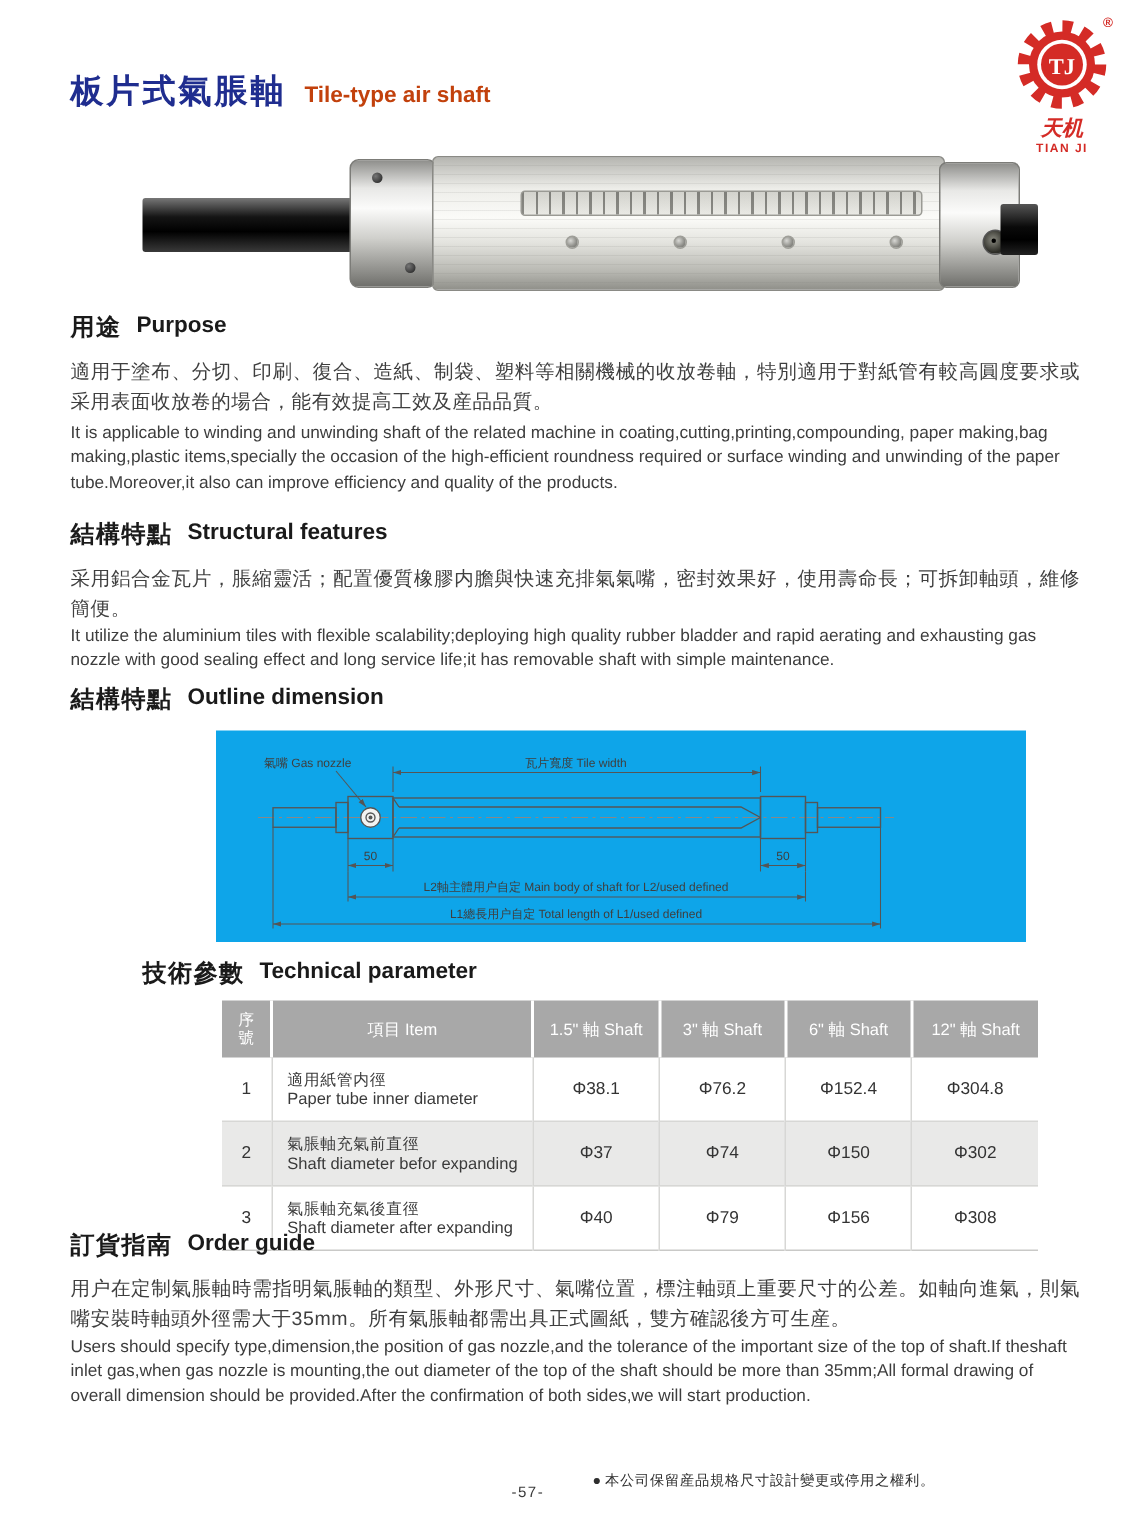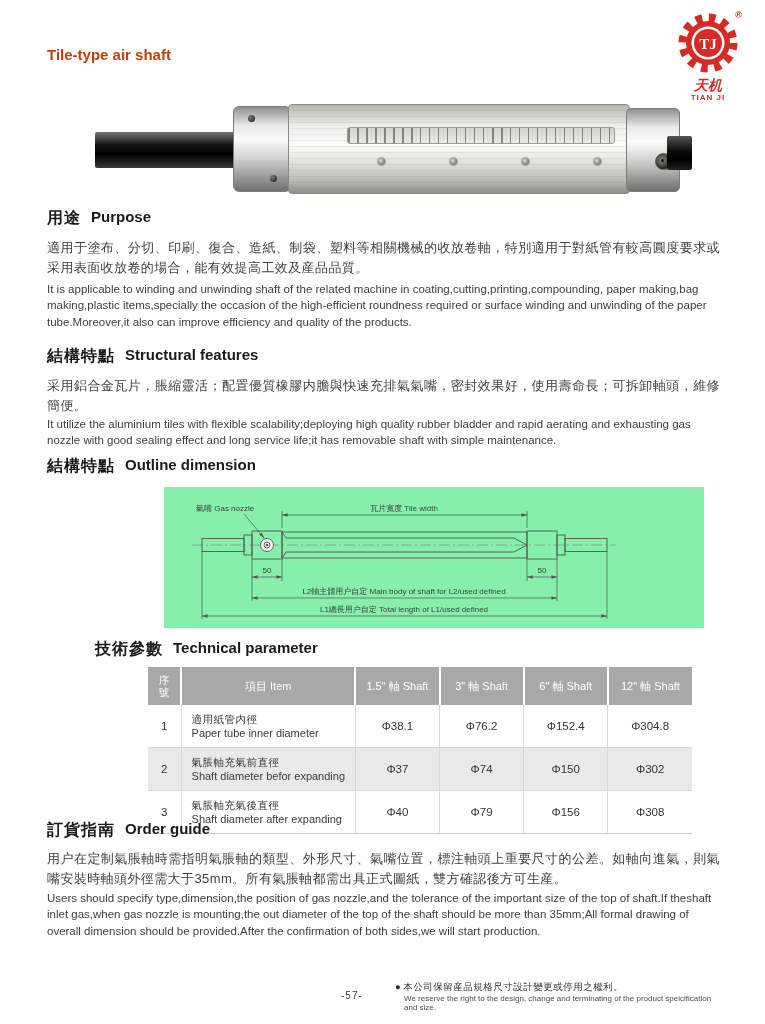--- a/index.html
+++ b/index.html
@@ -55,21 +55,21 @@
 
   
   .sec-head{display:flex;align-items:flex-start;gap:10px;color:#1a1a1a;}
   .sec-head .cn{font-size:16px;font-weight:bold;letter-spacing:1px;}
   .sec-head .en{font-size:15px;font-weight:bold;}
   .body-cn{font-size:13px;line-height:1.55;color:#3f3f3f;text-align:justify;letter-spacing:.4px;}
   .body-en{font-size:11.5px;line-height:1.42;color:#3d3d3d;text-align:left;}
   .textblock{left:47px;width:673px;}
 
   
-  .diagram{left:164px;top:487px;width:540px;height:141px;background:#86efac;}
+  .diagram{left:144px;top:487px;width:540px;height:141px;background:#0ea5e9;}
   .diagram svg{display:block;}
   .dim-text{font-size:8px;fill:#3f3f3f;font-family:"Liberation Sans","DejaVu Sans",sans-serif;}
 
   
   .param-table{left:148px;top:667px;width:544px;border-collapse:collapse;table-layout:fixed;}
   .param-table th{background:#a8a8a8;color:#ffffff;font-weight:normal;font-size:11px;
     height:38px;border-left:2px solid #fff;padding:0 2px;}
   .param-table th:first-child{border-left:none;}
   .param-table th.pre{white-space:pre-line;line-height:1.15;font-size:10.5px;}
   .param-table td{border-left:1px solid #d7d7d5;border-top:1px solid #d7d7d5;
@@ -88,20 +88,21 @@
   .footer-page{left:341px;top:990px;font-size:10px;color:#3a3a3a;letter-spacing:1px;}
   .footer-note{left:395px;top:981px;width:330px;}
   .footer-note .cn{font-size:9.5px;color:#2e2e2e;letter-spacing:.5px;}
   .footer-note .cn .bullet{margin-right:2px;}
   .footer-note .en{font-size:8px;color:#4a4a4a;margin-left:9px;}
 </style>
 </head>
 <body>
 
 <div class="abs title-row">
+  <span class="title-cn">板片式氣脹軸</span>
   <span class="title-en">Tile-type air shaft</span>
 </div>
 
 <div class="abs logo">
   <span class="reg">®</span>
   <svg width="62" height="62" viewBox="0 0 62 62">
     <circle cx="31" cy="31" r="22" fill="#d42b26"></circle>
     <circle cx="31" cy="31" r="25" fill="none" stroke="#d42b26" stroke-width="9" stroke-dasharray="6.5 6.6"></circle>
     <circle cx="31" cy="31" r="16.5" fill="#ffffff"></circle>
     <circle cx="31" cy="31" r="14" fill="#d42b26"></circle>
@@ -281,14 +282,13 @@
   <span class="en">Order guide</span>
 </div>
 <div class="abs textblock body-cn" style="top:849px;">用户在定制氣脹軸時需指明氣脹軸的類型、外形尺寸、氣嘴位置，標注軸頭上重要尺寸的公差。如軸向進氣，則氣嘴安裝時軸頭外徑需大于35mm。所有氣脹軸都需出具正式圖紙，雙方確認後方可生産。</div>
 <div class="abs textblock body-en" style="top:890px;">Users should specify type,dimension,the position of gas nozzle,and the tolerance of the important size of the top of shaft.If theshaft inlet gas,when gas nozzle is mounting,the out diameter of the top of the shaft should be more than 35mm;All formal drawing of overall dimension should be provided.After the confirmation of both sides,we will start production.</div>
 
 <div class="abs footer-page">-57-</div>
 <div class="abs footer-note">
   <div class="cn">
     <span class="bullet">●</span><span>本公司保留産品規格尺寸設計變更或停用之權利。</span>
   </div>
-  <div class="en">We reserve the right to the design, change and terminating of the product speicification and size.</div>
 </div>
 
 </body></html>

